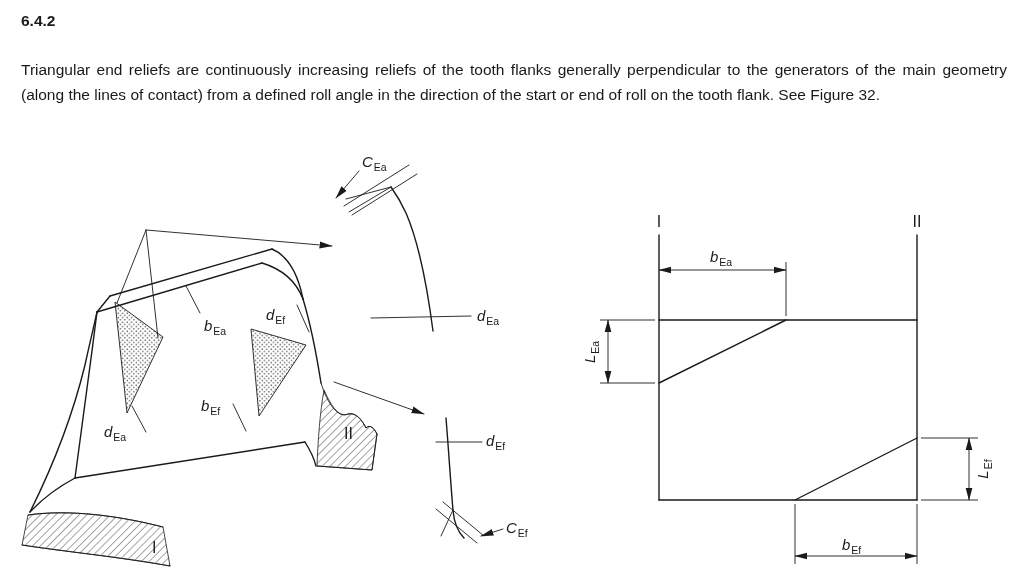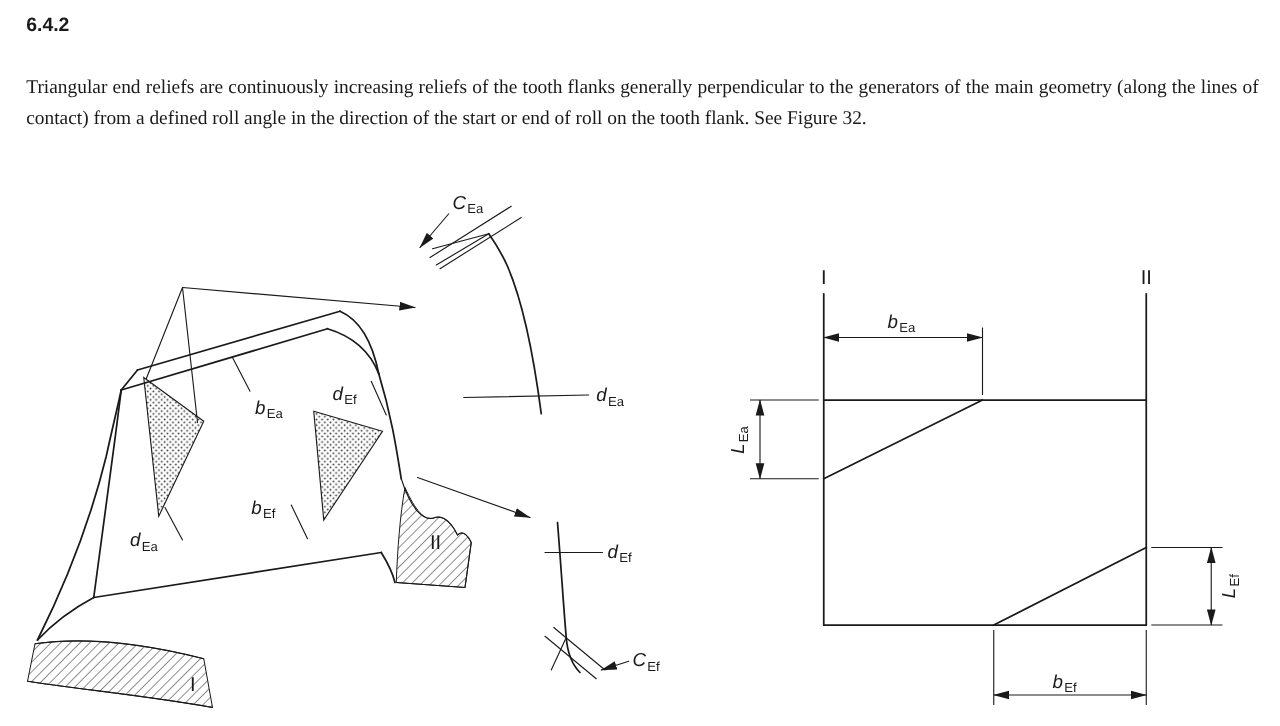--- a/index.html
+++ b/index.html
@@ -8,21 +8,21 @@
     width:1024px; height:581px; position:relative; overflow:hidden;
     font-family:"Liberation Sans", sans-serif; color:#1a1a1a;
   }
   .heading {
     position:absolute; left:21px; top:12px;
     font-size:15.5px; font-weight:bold; display:flex; gap:27px;
     color:#1a1a1a;
   }
   .body-text {
     position:absolute; left:21px; top:57px; width:986px;
-    font-size:15.5px; line-height:25px; text-align:justify; color:#1a1a1a;font-family:Liberation Serif, serif;
+    font-size:15.5px; line-height:25px; text-align:justify; color:#1a1a1a;
   }
   svg.figure { position:absolute; left:0; top:150px; }
   .sym { font-family:"Liberation Sans", sans-serif; font-style:italic; font-size:15px; fill:#1a1a1a; }
   .sym .sub { font-size:10.5px; font-style:normal; }
   .datum { font-family:"Liberation Sans", sans-serif; font-size:16px; fill:#1a1a1a; }
   .s-main { stroke:#1a1a1a; stroke-width:1.4; fill:none; stroke-linecap:round; }
   .s-thin { stroke:#1a1a1a; stroke-width:0.9; fill:none; stroke-linecap:round; }
   .s-dim  { stroke:#1a1a1a; stroke-width:0.9; fill:none; }
   .dots-fill  { fill:url(#dots);  stroke:#1a1a1a; stroke-width:0.9; }
   .hatch-fill { fill:url(#hatch); stroke:#1a1a1a; stroke-width:0.8; }

